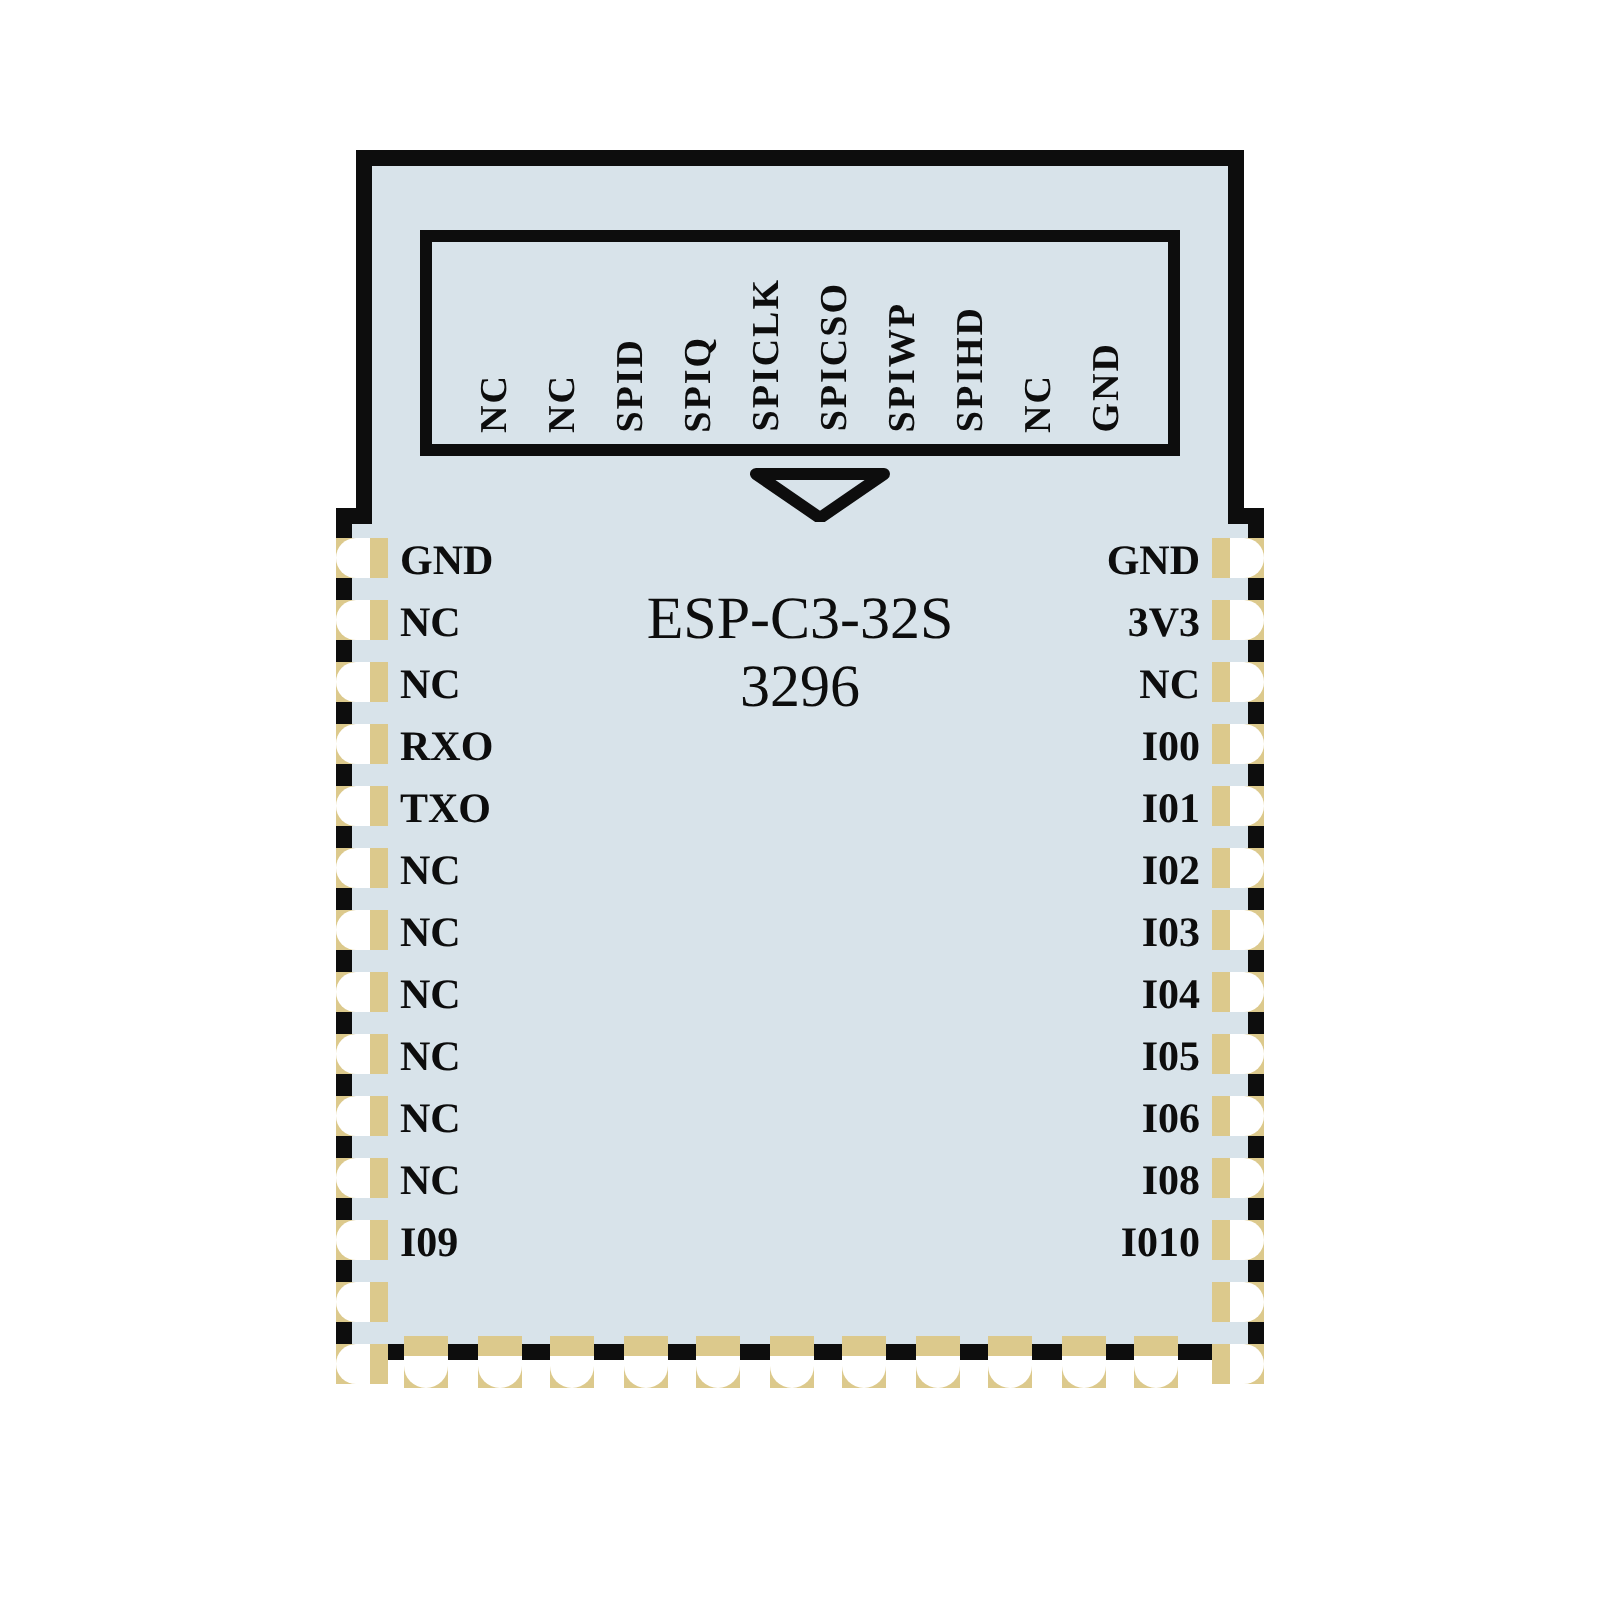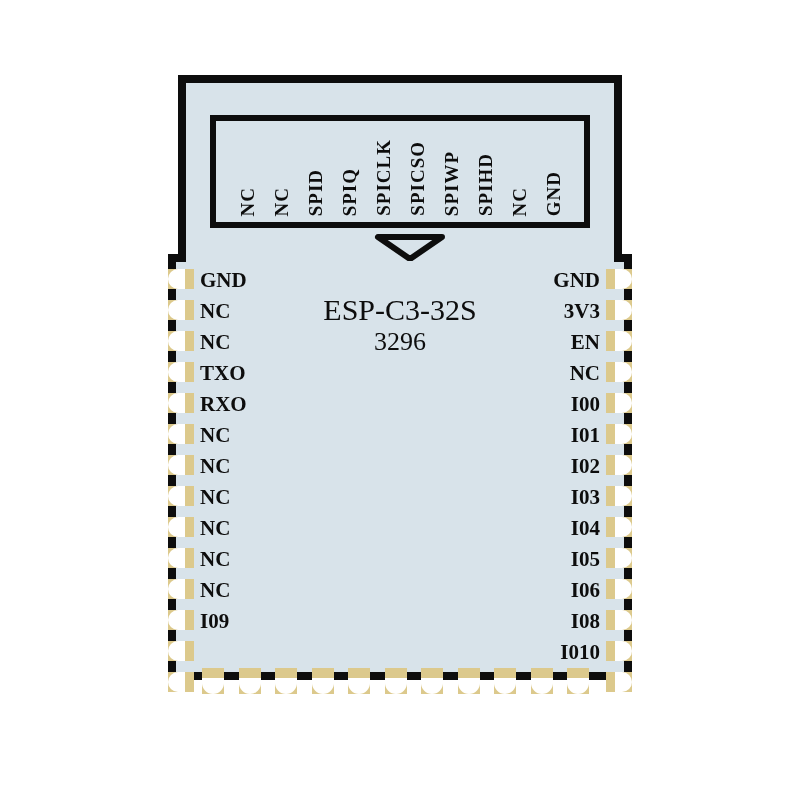--- a/index.html
+++ b/index.html
@@ -101,21 +101,21 @@
 
   
   .center-text{
     position:absolute;
     left:0; right:0; top:218px;
     text-align:center;
     color:#0d0d0d;
     pointer-events:none;
   }
   .center-text .l1{font-size:30px;line-height:1.12;letter-spacing:0px;}
-  .center-text .l2{font-size:26px;line-height:1.12;}
+  .center-text .l2{font-size:30px;line-height:1.12;}
 
   
   .pins-left, .pins-right{
     position:absolute;
     top:190px;
     width:120px;
   }
   .pins-left{left:32px;text-align:left;}
   .pins-right{right:32px;text-align:right;}
   .pinlabel{
@@ -213,34 +213,33 @@
 
     <div class="center-text">
       <div class="l1">ESP-C3-32S</div>
       <div class="l2">3296</div>
     </div>
 
     <div class="pins-left" id="pins-left">
         <div class="pinlabel">GND</div>
         <div class="pinlabel">NC</div>
         <div class="pinlabel">NC</div>
+        <div class="pinlabel">RXO</div>
         <div class="pinlabel">TXO</div>
-        <div class="pinlabel">RXO</div>
         <div class="pinlabel">NC</div>
         <div class="pinlabel">NC</div>
         <div class="pinlabel">NC</div>
         <div class="pinlabel">NC</div>
         <div class="pinlabel">NC</div>
         <div class="pinlabel">NC</div>
         <div class="pinlabel">I09</div>
       </div>
     <div class="pins-right" id="pins-right">
         <div class="pinlabel">GND</div>
         <div class="pinlabel">3V3</div>
-        <div class="pinlabel">EN</div>
         <div class="pinlabel">NC</div>
         <div class="pinlabel">I00</div>
         <div class="pinlabel">I01</div>
         <div class="pinlabel">I02</div>
         <div class="pinlabel">I03</div>
         <div class="pinlabel">I04</div>
         <div class="pinlabel">I05</div>
         <div class="pinlabel">I06</div>
         <div class="pinlabel">I08</div>
         <div class="pinlabel">I010</div>

